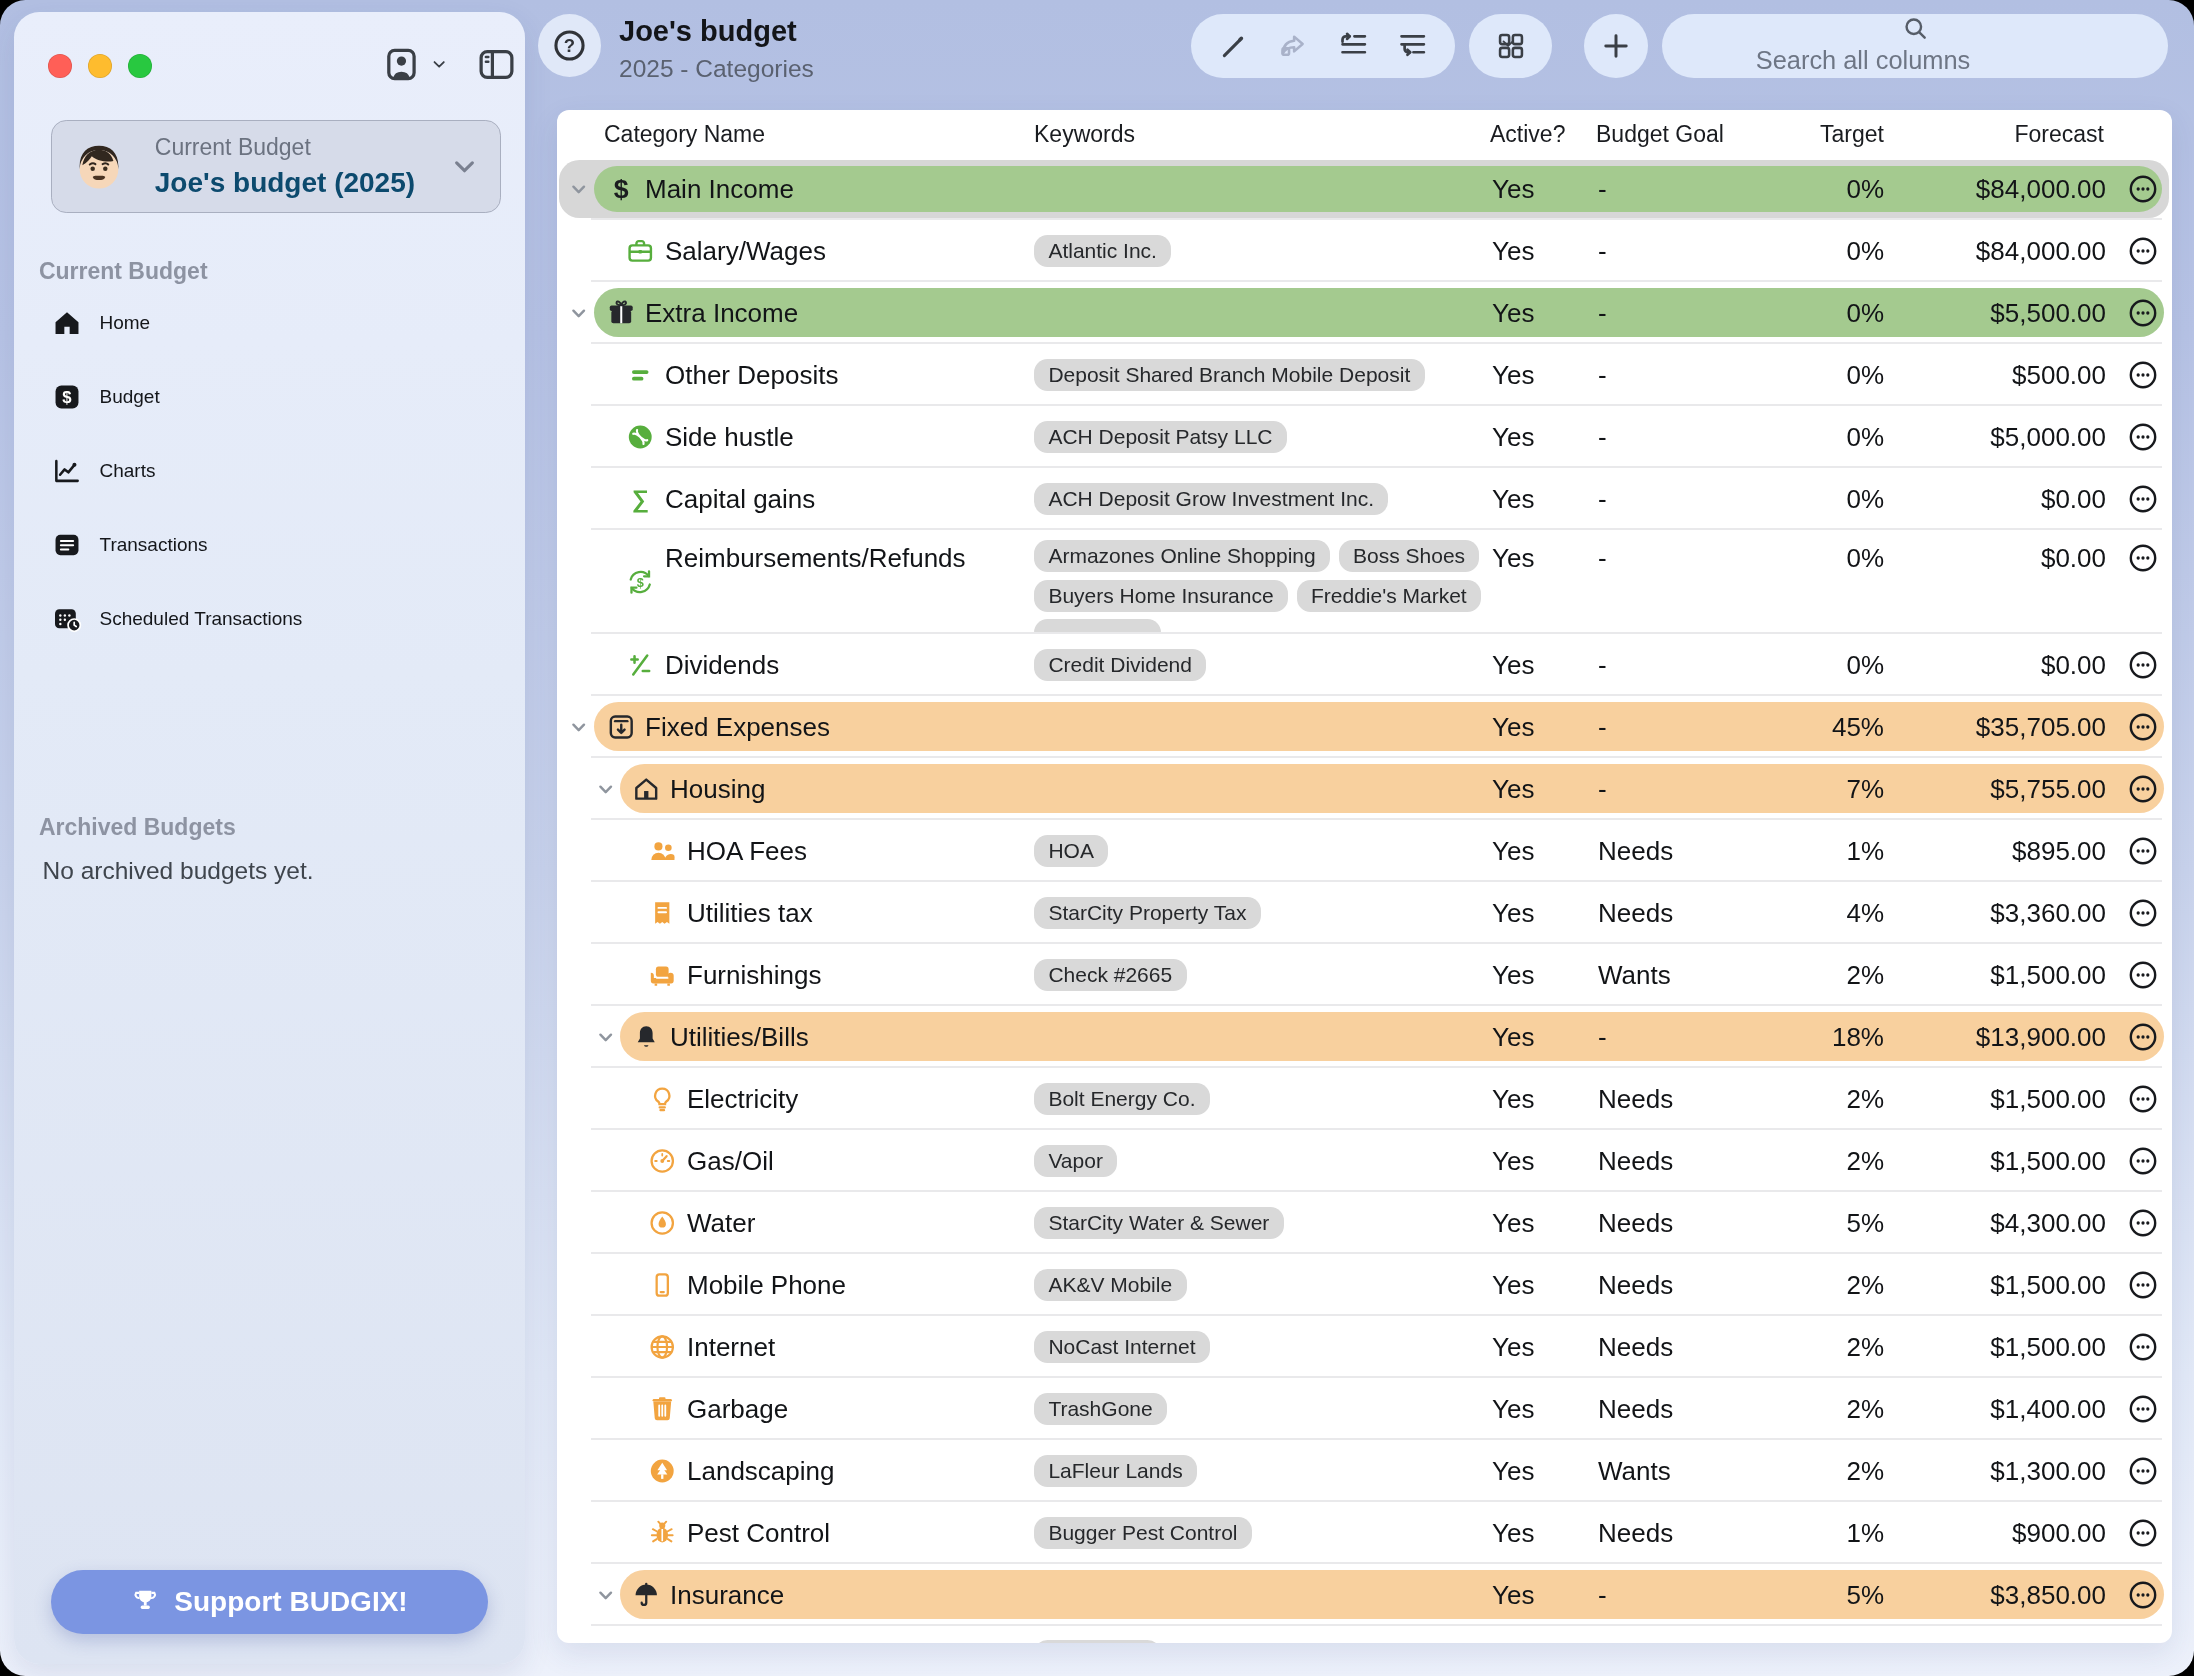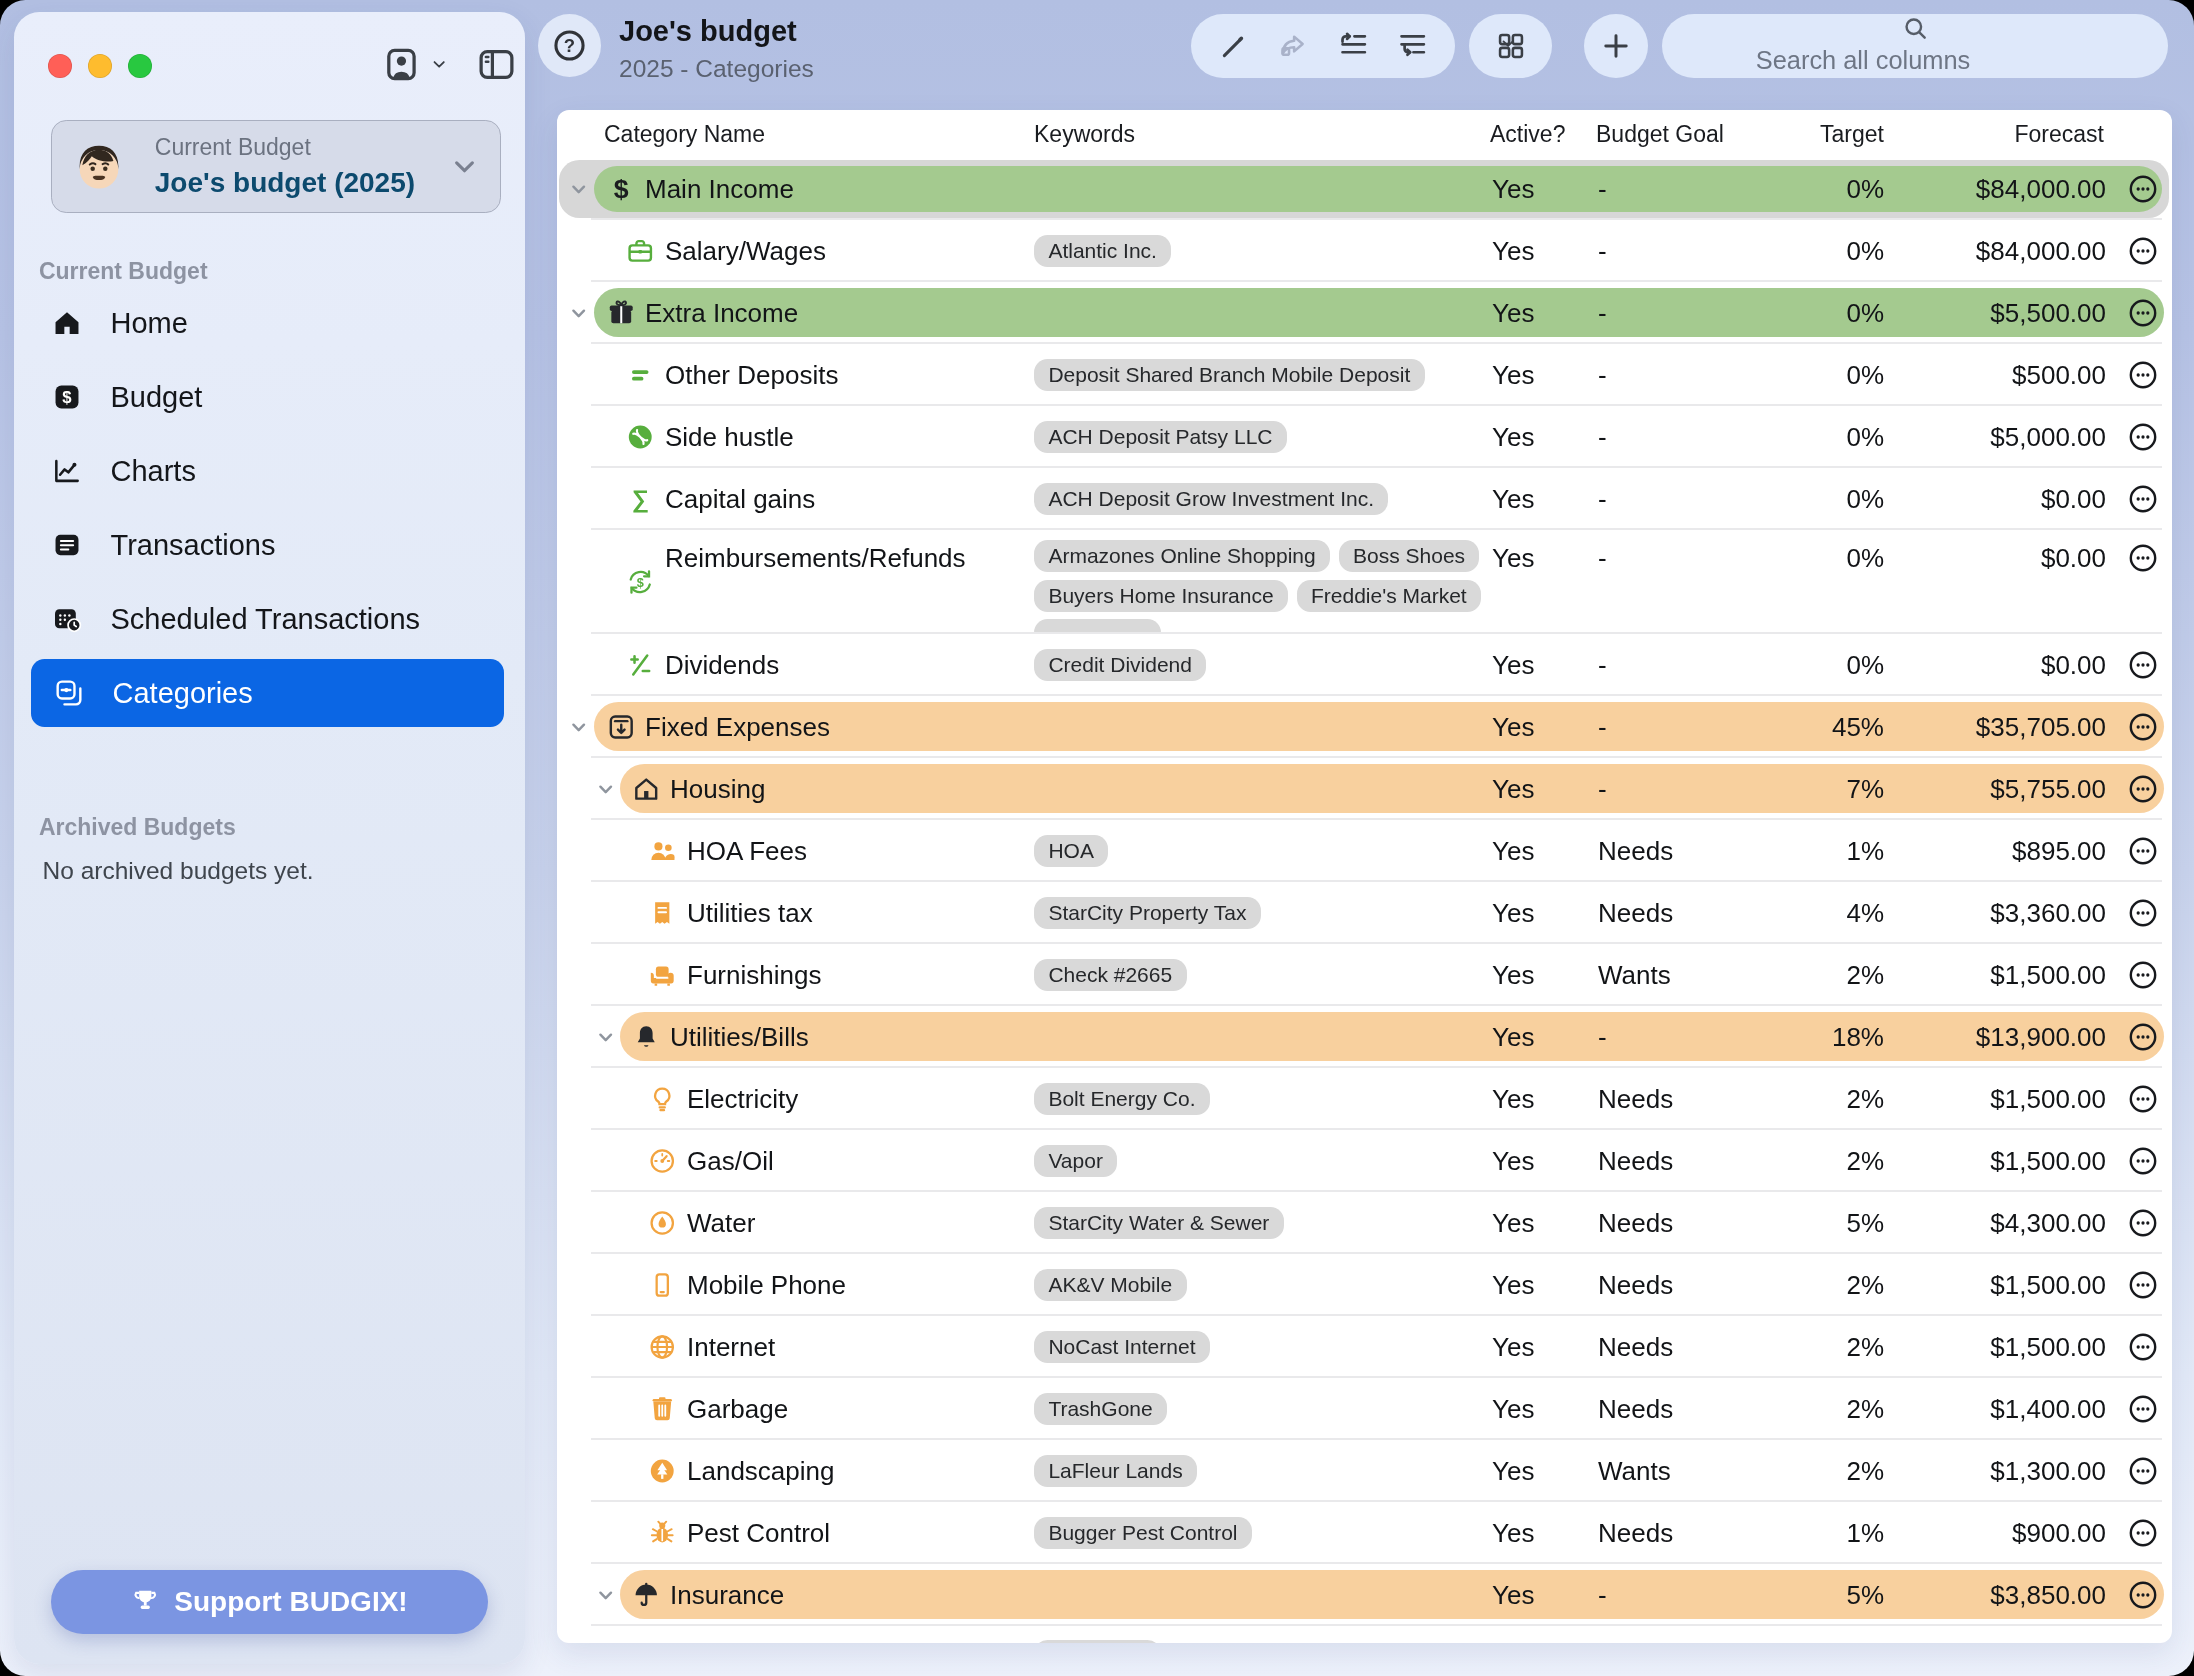--- a/index.html
+++ b/index.html
@@ -26,21 +26,21 @@
   .sel-text{margin-left:29px;flex:1;}
   .sel-label{font-size:23px;color:#6b7280;margin-bottom:5.1px;}
   .sel-value{font-size:28px;font-weight:bold;color:#0c4a6e;}
   .sec-label{position:absolute;left:25.4px;font-size:23px;font-weight:bold;color:#8d93a2;}
   .sec-current{top:246px;}
   .sec-archived{top:802px;}
   .empty-note{position:absolute;left:29px;top:845px;font-size:24.5px;color:#3f454d;}
   .nav{position:absolute;left:0;top:274px;width:100%;}
   .nav-item{position:relative;height:74px;display:flex;align-items:center;padding-left:37px;cursor:pointer;}
   .nav-item .nicon{width:32px;height:32px;flex:0 0 32px;}
-  .nav-item .nlabel{margin-left:28px;font-size:29px;color:#14161a;}
+  .nav-item .nlabel{margin-left:17px;font-size:19px;color:#14161a;}
   .nav-item.active{margin:3.4px 20.3px 0 17px;height:68px;border-radius:13.5px;background:#0b66e4;padding-left:22px;}
   .nav-item.active .nlabel{color:#fff;}
   .support{position:absolute;left:37px;bottom:30.5px;width:437px;height:64px;border:none;border-radius:34px;
     background:#7b95e2;color:#fff;font-size:28px;font-weight:bold;font-family:inherit;cursor:pointer;
     display:flex;align-items:center;justify-content:center;gap:13.5px;box-shadow:0 6.8px 17px rgba(60,80,160,.25);}
   .support svg{width:30.5px;height:30.5px;}
 
   
   .help{position:absolute;left:538px;top:14.4px;width:63px;height:63px;border-radius:50%;border:none;
     background:#e0e8f8;display:flex;align-items:center;justify-content:center;cursor:pointer;}
@@ -219,33 +219,20 @@
                   <circle cx="7" cy="12.6" r="0.9"></circle>
                   <circle cx="10.4" cy="12.6" r="0.9"></circle>
                   <circle cx="7" cy="15.8" r="0.9"></circle>
                 </g>
                 <circle cx="17.4" cy="16.6" r="4.6" fill="#17191d" stroke="#fff" stroke-width="1.3"></circle>
                 <path d="M17.4 14.6v2l1.5 1" stroke="#fff" stroke-width="1.3" fill="none" stroke-linecap="round"></path>
               </svg>
             </span>
             <span class="nlabel">Scheduled Transactions</span>
           </div>
-          <div class="nav-item active">
-            <span class="nicon">
-              <svg width="32" height="32" viewBox="0 0 24 24">
-                <g fill="none" stroke="#fff" stroke-width="1.8" stroke-linecap="round">
-                  <rect x="3.5" y="3.5" width="12.6" height="12.6" rx="3.2"></rect>
-                  <path d="M20.5 8.6v8.7a3.2 3.2 0 0 1-3.2 3.2H8.6"></path>
-                  <path d="M6.6 9.8h6.4"></path>
-                </g>
-                <circle cx="10" cy="9.8" r="1.6" fill="#fff"></circle>
-              </svg>
-            </span>
-            <span class="nlabel">Categories</span>
-          </div>
         </nav>
 
       <div class="sec-label sec-archived">Archived Budgets</div>
       <div class="empty-note">No archived budgets yet.</div>
 
       <button class="support">
         <span>
             <svg width="30.5" height="30.5" viewBox="0 0 24 24">
               <g fill="#fff">
                 <path d="M7.2 3.8h9.6v4.4a4.8 4.8 0 0 1-9.6 0Z"></path>

